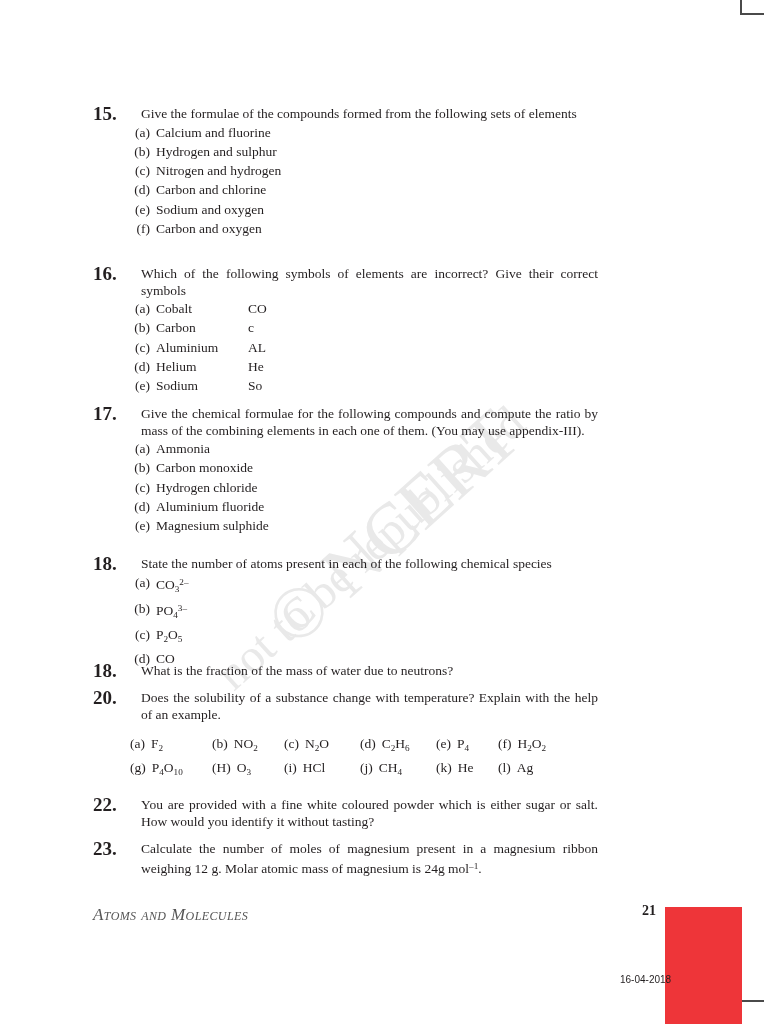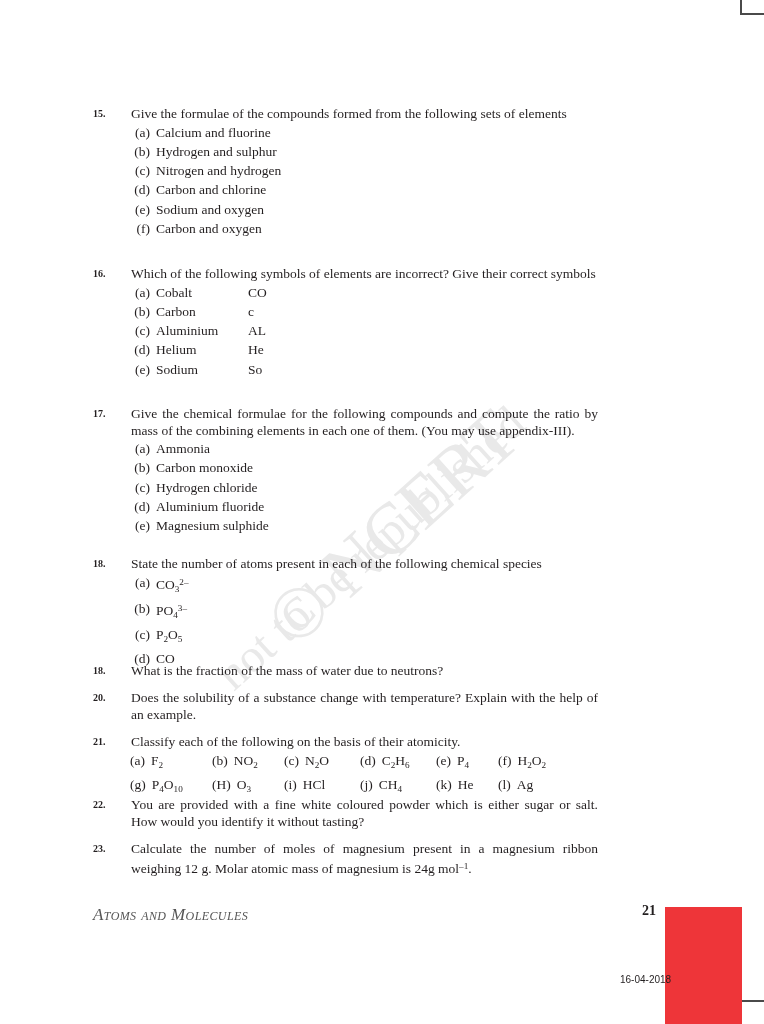--- a/index.html
+++ b/index.html
@@ -73,29 +73,30 @@
     left: 92px;
     width: 506px;
   }
   .qhead {
     display: flex;
     align-items: flex-start;
   }
   .qnum {
     flex: 0 0 38px;
     font-weight: bold;
-    font-size: 10px;
+    font-size: 19px;
     line-height: 16.5px;
     text-align: left;
     padding-left: 1px;
   }
   .qtext {
     flex: 1 1 auto;
     font-size: 13.5px;
     line-height: 16.5px;
+    margin-left: 10px;
   }
   .justified { text-align: justify; text-align-last: left; }
 
   .sublist {
     margin: 0;
     padding: 0;
     list-style: none;
   }
   .subitem {
     display: flex;
@@ -320,24 +321,20 @@
   </div>
 
   <div class="qblock" id="q20" style="top:690px;">
     <div class="qhead">
       <div class="qnum">20.</div>
       <div class="qtext justified">Does the solubility of a substance change with temperature? Explain with the help of an example.</div>
     </div>
   </div>
 
   <div class="qblock" id="q21" style="top:734px;">
-    <div class="qhead">
-      <div class="qnum">21.</div>
-      <div class="qtext">Classify each of the following on the basis of their atomicity.</div>
-    </div>
     <div class="formula-grid">
       <div class="formula-row">
         <span class="formula-cell fc-w1">
           <span class="fl">(a)</span>
           <span>F<sub>2</sub></span>
         </span>
         <span class="formula-cell fc-w2">
           <span class="fl">(b)</span>
           <span>NO<sub>2</sub></span>
         </span>

